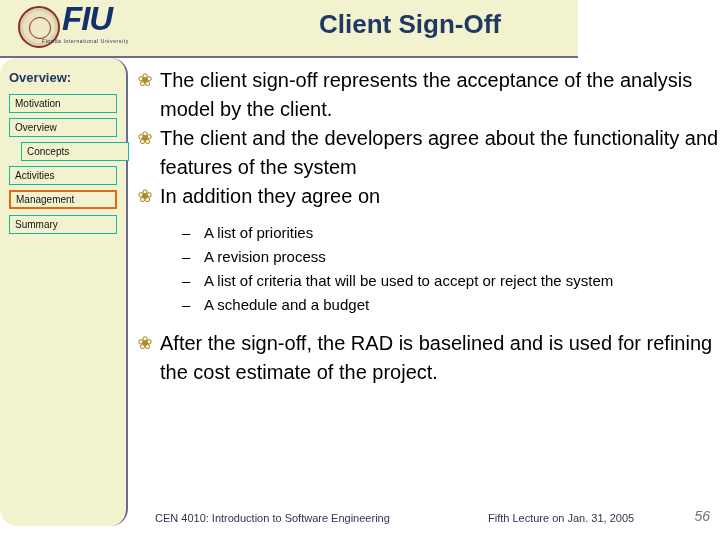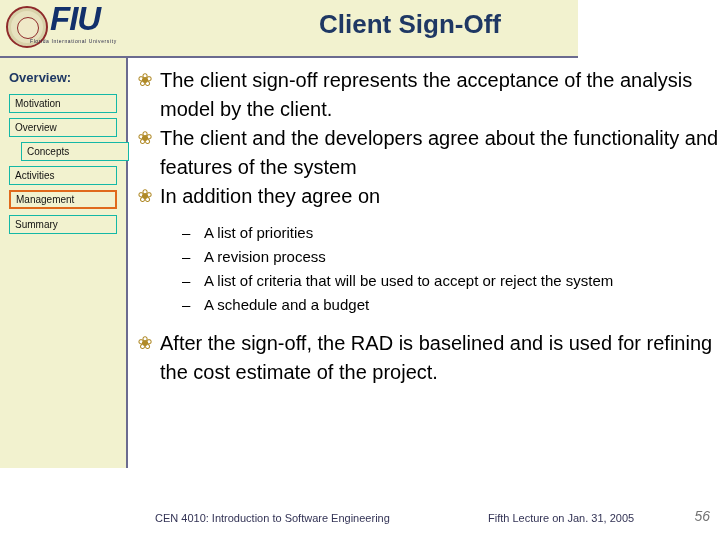--- a/index.html
+++ b/index.html
@@ -35,21 +35,21 @@
     width: 560px;
     text-align: center;
     font-size: 26px;
     font-weight: bold;
     color: #1f3864;
     letter-spacing: 0px;
   }
   
   #logo-block {
     position: absolute;
-    left: 0; top: 0;
+    left: 12px; top: 0;
     width: 128px; height: 58px;
     background: #f2f2cf;
     border-bottom: 2px solid #6b6b8f;
     overflow: hidden;
   }
   #logo-seal {
     position: absolute;
     left: 6px; top: 6px;
     width: 42px; height: 42px;
     border-radius: 50%;
@@ -81,23 +81,24 @@
     left: 30px; top: 38px;
     font-size: 5px;
     color: #2b2b4a;
     letter-spacing: 0.6px;
     white-space: nowrap;
   }
   
   #sidebar {
     position: absolute;
     left: 0; top: 58px;
-    width: 128px; height: 410px;
+    width: 128px; height: 468px;
     background: #f2f2cf;
     border-right: 2px solid #6b6b8f;
+    border-radius: 17px;
   }
   #overview-label {
     position: absolute;
     left: 9px; top: 12px;
     font-size: 13px;
     font-weight: bold;
     color: #1f3864;
   }
   .nav-item {
     position: absolute;

